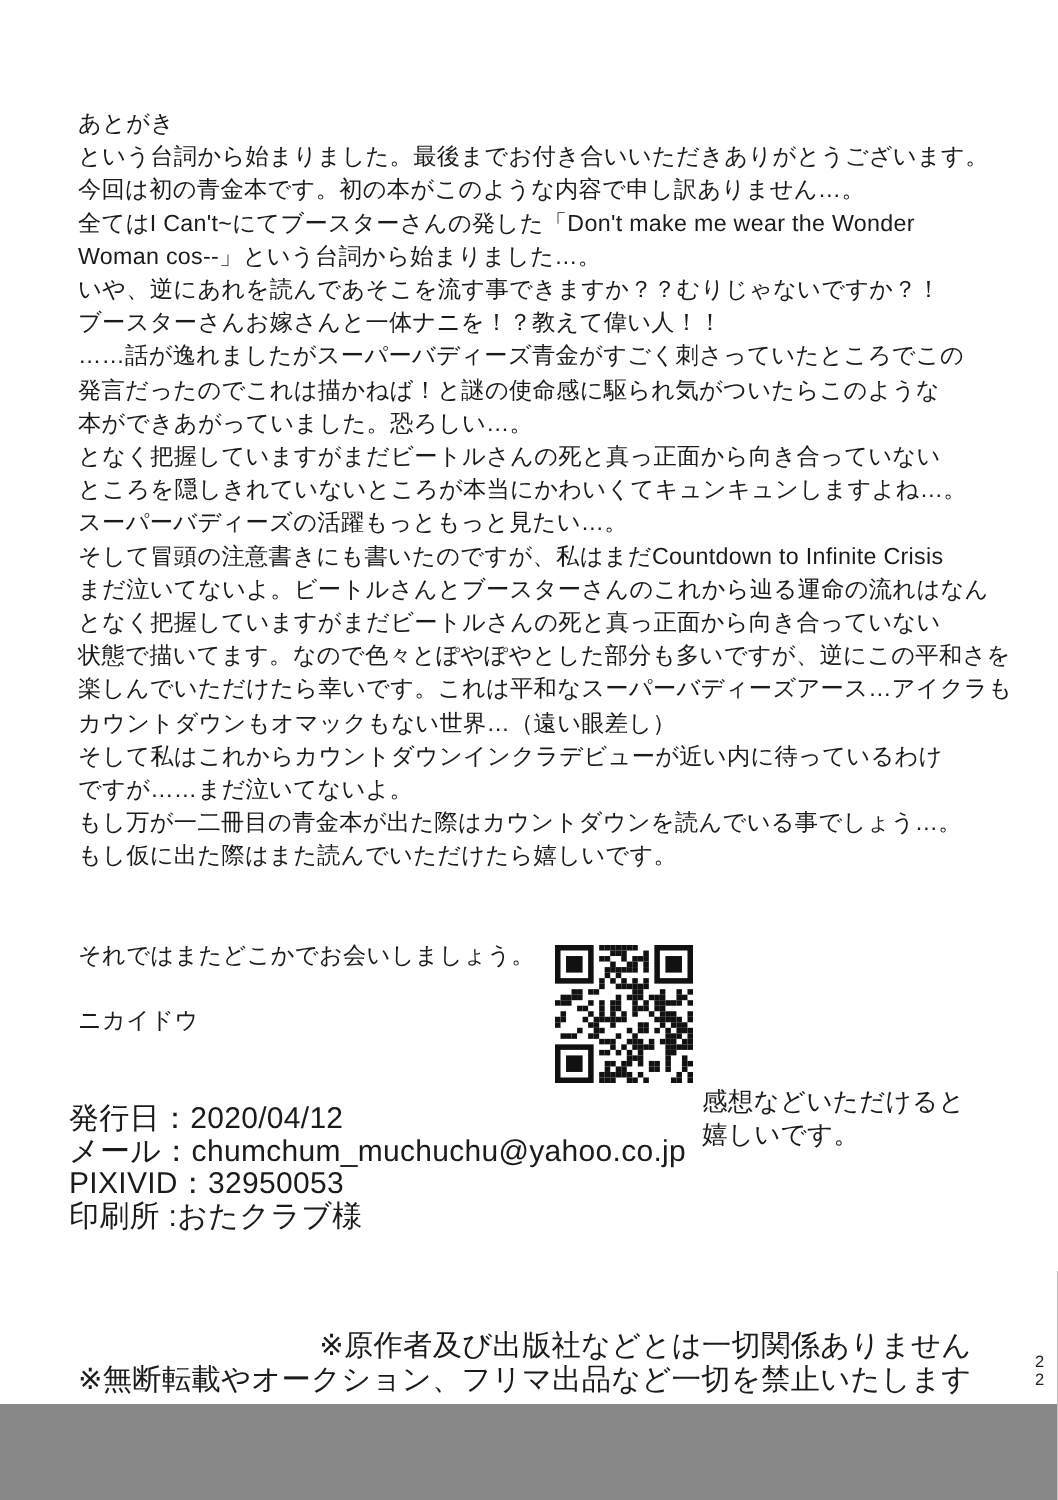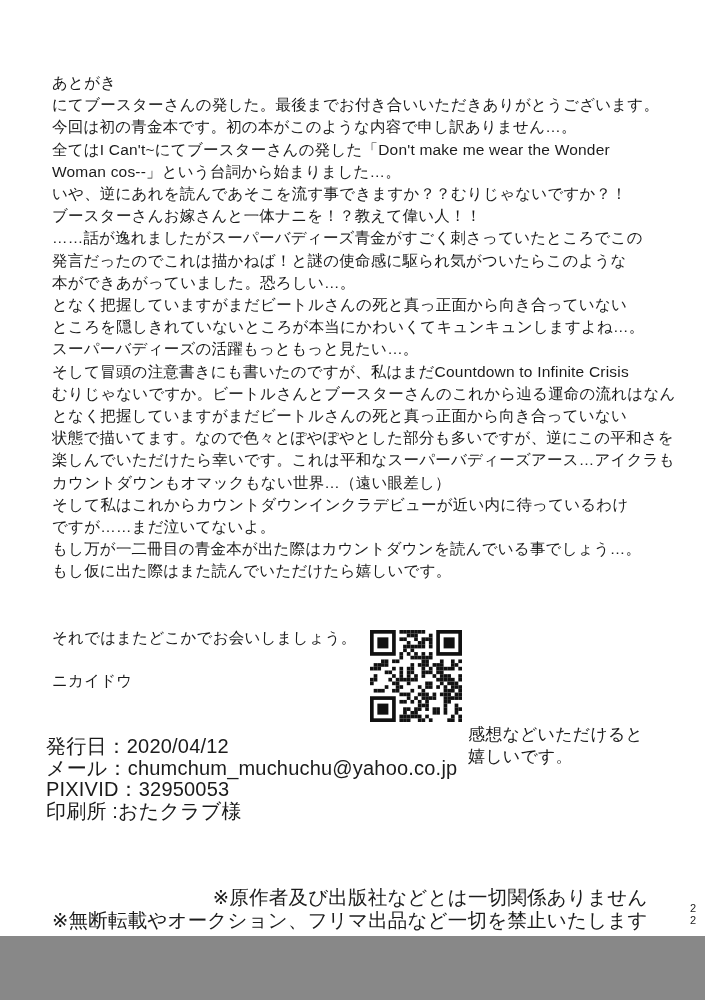--- a/index.html
+++ b/index.html
@@ -69,34 +69,34 @@
     color:#222;
   }
 </style>
 </head>
 <body>
 
 <div class="page">
 
   <div class="afterword">
     <div class="line">あとがき</div>
-    <div class="line">にてブースターさんの発した。最後までお付き合いいただきありがとうございます。</div>
+    <div class="line">という台詞から始まりました。最後までお付き合いいただきありがとうございます。</div>
     <div class="line">今回は初の青金本です。初の本がこのような内容で申し訳ありません…。</div>
     <div class="line">全てはI Can't~にてブースターさんの発した「Don't make me wear the Wonder</div>
     <div class="line">Woman cos--」という台詞から始まりました…。</div>
     <div class="line">いや、逆にあれを読んであそこを流す事できますか？？むりじゃないですか？！</div>
     <div class="line">ブースターさんお嫁さんと一体ナニを！？教えて偉い人！！</div>
     <div class="line">……話が逸れましたがスーパーバディーズ青金がすごく刺さっていたところでこの</div>
     <div class="line">発言だったのでこれは描かねば！と謎の使命感に駆られ気がついたらこのような</div>
     <div class="line">本ができあがっていました。恐ろしい…。</div>
     <div class="line">となく把握していますがまだビートルさんの死と真っ正面から向き合っていない</div>
     <div class="line">ところを隠しきれていないところが本当にかわいくてキュンキュンしますよね…。</div>
     <div class="line">スーパーバディーズの活躍もっともっと見たい…。</div>
     <div class="line">そして冒頭の注意書きにも書いたのですが、私はまだCountdown to Infinite Crisis</div>
-    <div class="line">むりじゃないですか。ビートルさんとブースターさんのこれから辿る運命の流れはなん</div>
+    <div class="line">まだ泣いてないよ。ビートルさんとブースターさんのこれから辿る運命の流れはなん</div>
     <div class="line">となく把握していますがまだビートルさんの死と真っ正面から向き合っていない</div>
     <div class="line">状態で描いてます。なので色々とぽやぽやとした部分も多いですが、逆にこの平和さを</div>
     <div class="line">楽しんでいただけたら幸いです。これは平和なスーパーバディーズアース…アイクラも</div>
     <div class="line">カウントダウンもオマックもない世界…（遠い眼差し）</div>
     <div class="line">そして私はこれからカウントダウンインクラデビューが近い内に待っているわけ</div>
     <div class="line">ですが……まだ泣いてないよ。</div>
     <div class="line">もし万が一二冊目の青金本が出た際はカウントダウンを読んでいる事でしょう…。</div>
     <div class="line">もし仮に出た際はまた読んでいただけたら嬉しいです。</div>
   </div>
 

